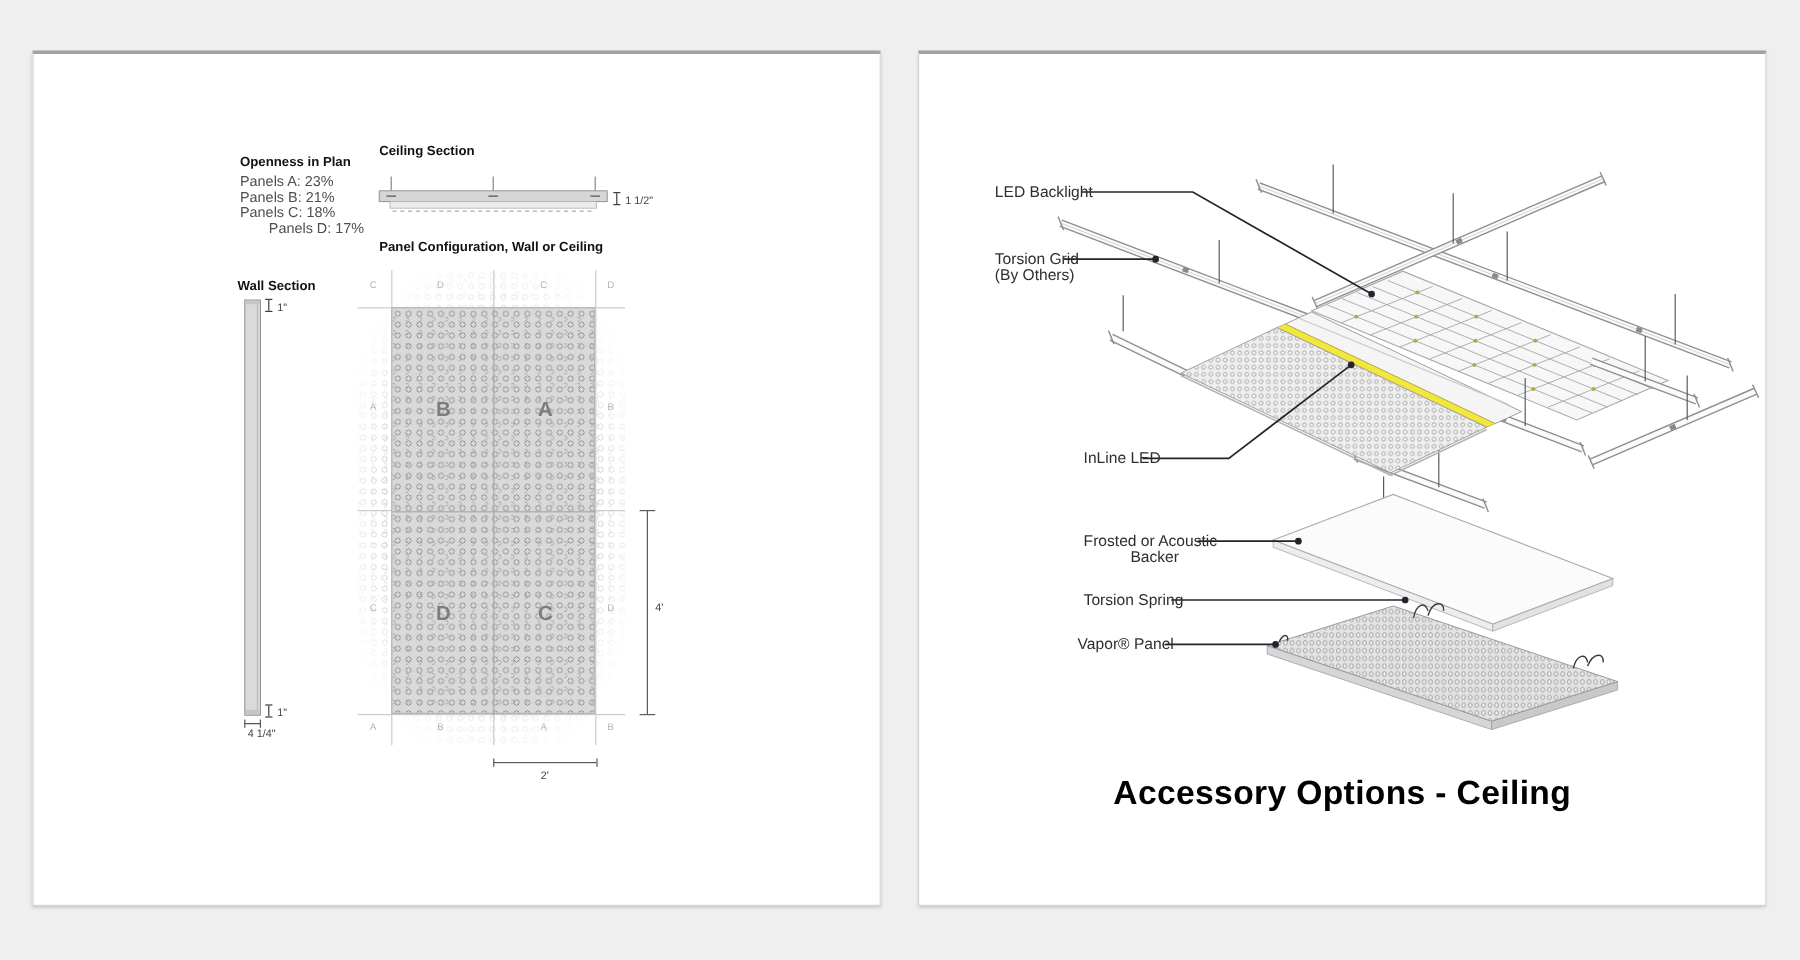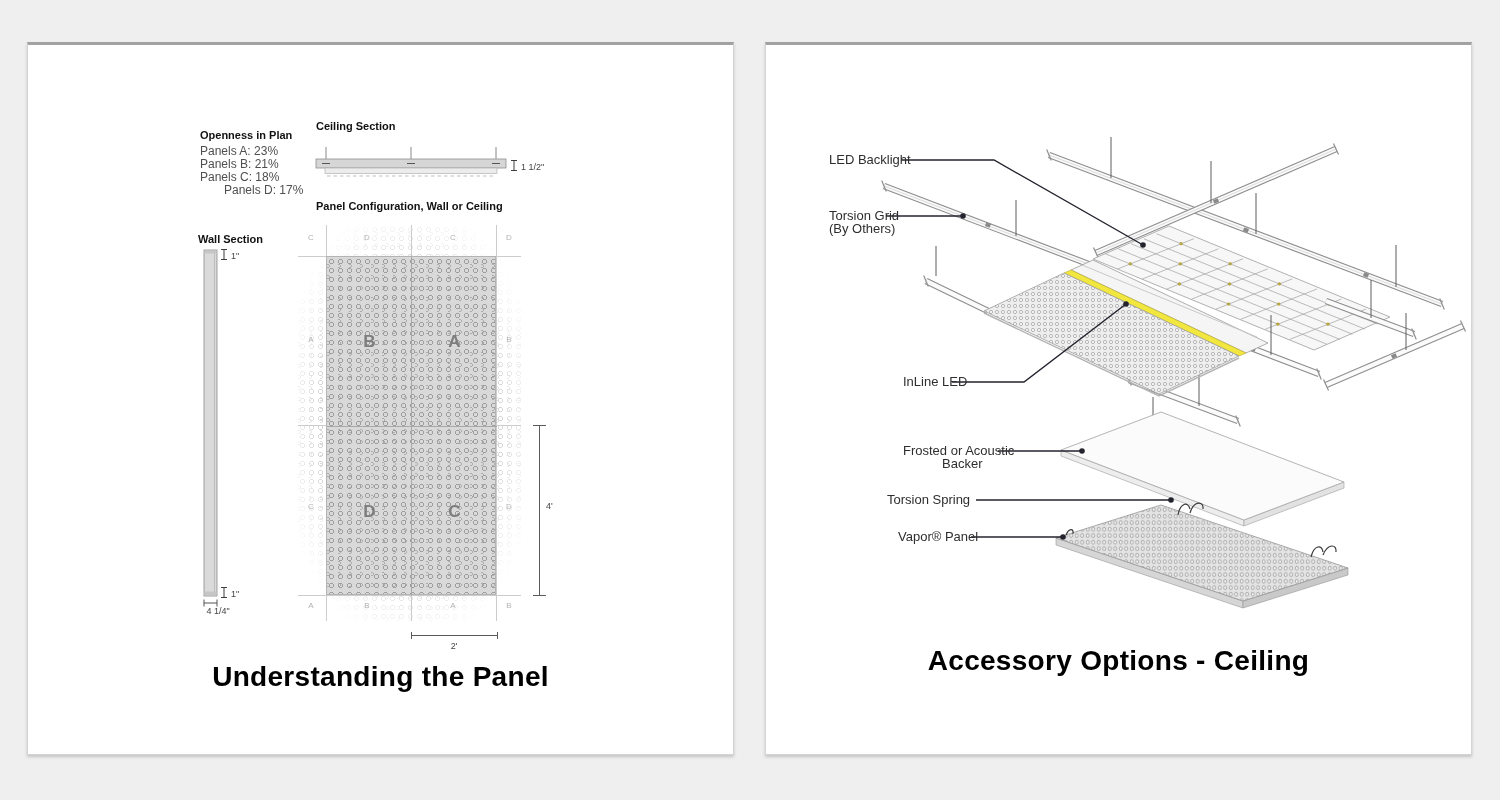--- a/index.html
+++ b/index.html
@@ -143,21 +143,20 @@
   <div class="dline" style="left:511px;top:380px;width:1px;height:170px;"></div>
   <div class="dline" style="left:505px;top:380px;width:13px;height:1px;"></div>
   <div class="dline" style="left:505px;top:550px;width:13px;height:1px;"></div>
   <div class="abs dim-label" style="left:518px;top:456px;">4'</div>
 
   <div class="dline" style="left:383px;top:590px;width:86px;height:1px;"></div>
   <div class="dline" style="left:383px;top:587px;width:1px;height:7px;"></div>
   <div class="dline" style="left:469px;top:587px;width:1px;height:7px;"></div>
   <div class="abs dim-label" style="left:383px;top:596px;width:86px;text-align:center;">2'</div>
 
-  <div class="page-title" style="top:616px;">Understanding the Panel</div>
 </div>
 
 <div class="page" id="right-page">
 
   <svg class="abs" style="left:0;top:0;" width="707" height="713" viewBox="0 0 707 713">
     <defs>
       <pattern id="perfA" width="6" height="6" patternUnits="userSpaceOnUse">
         <rect width="6" height="6" fill="#eeeeee"></rect>
         <circle cx="3" cy="3" r="1.6" fill="#fafafa" stroke="#9b9b9b" stroke-width="0.7"></circle>
       </pattern>
@@ -322,17 +321,17 @@
   <div class="right-label" style="left:63px;top:109px;">LED Backlight</div>
   <div class="right-label" style="left:63px;top:165px;">
     <span style="display:block;">Torsion Grid</span>
     <span style="display:block;">(By Others)</span>
   </div>
   <div class="right-label" style="left:137px;top:331px;">InLine LED</div>
   <div class="right-label" style="left:137px;top:400px;">
     <span style="display:block;">Frosted or Acoustic</span>
     <span style="display:block;padding-left:39px;">Backer</span>
   </div>
-  <div class="right-label" style="left:121px;top:449px;">Torsion Spring</div>
+  <div class="right-label" style="left:137px;top:449px;">Torsion Spring</div>
   <div class="right-label" style="left:132px;top:486px;">Vapor® Panel</div>
 
   <div class="page-title" style="top:600px;">Accessory Options - Ceiling</div>
 </div>
 
 </body></html>

